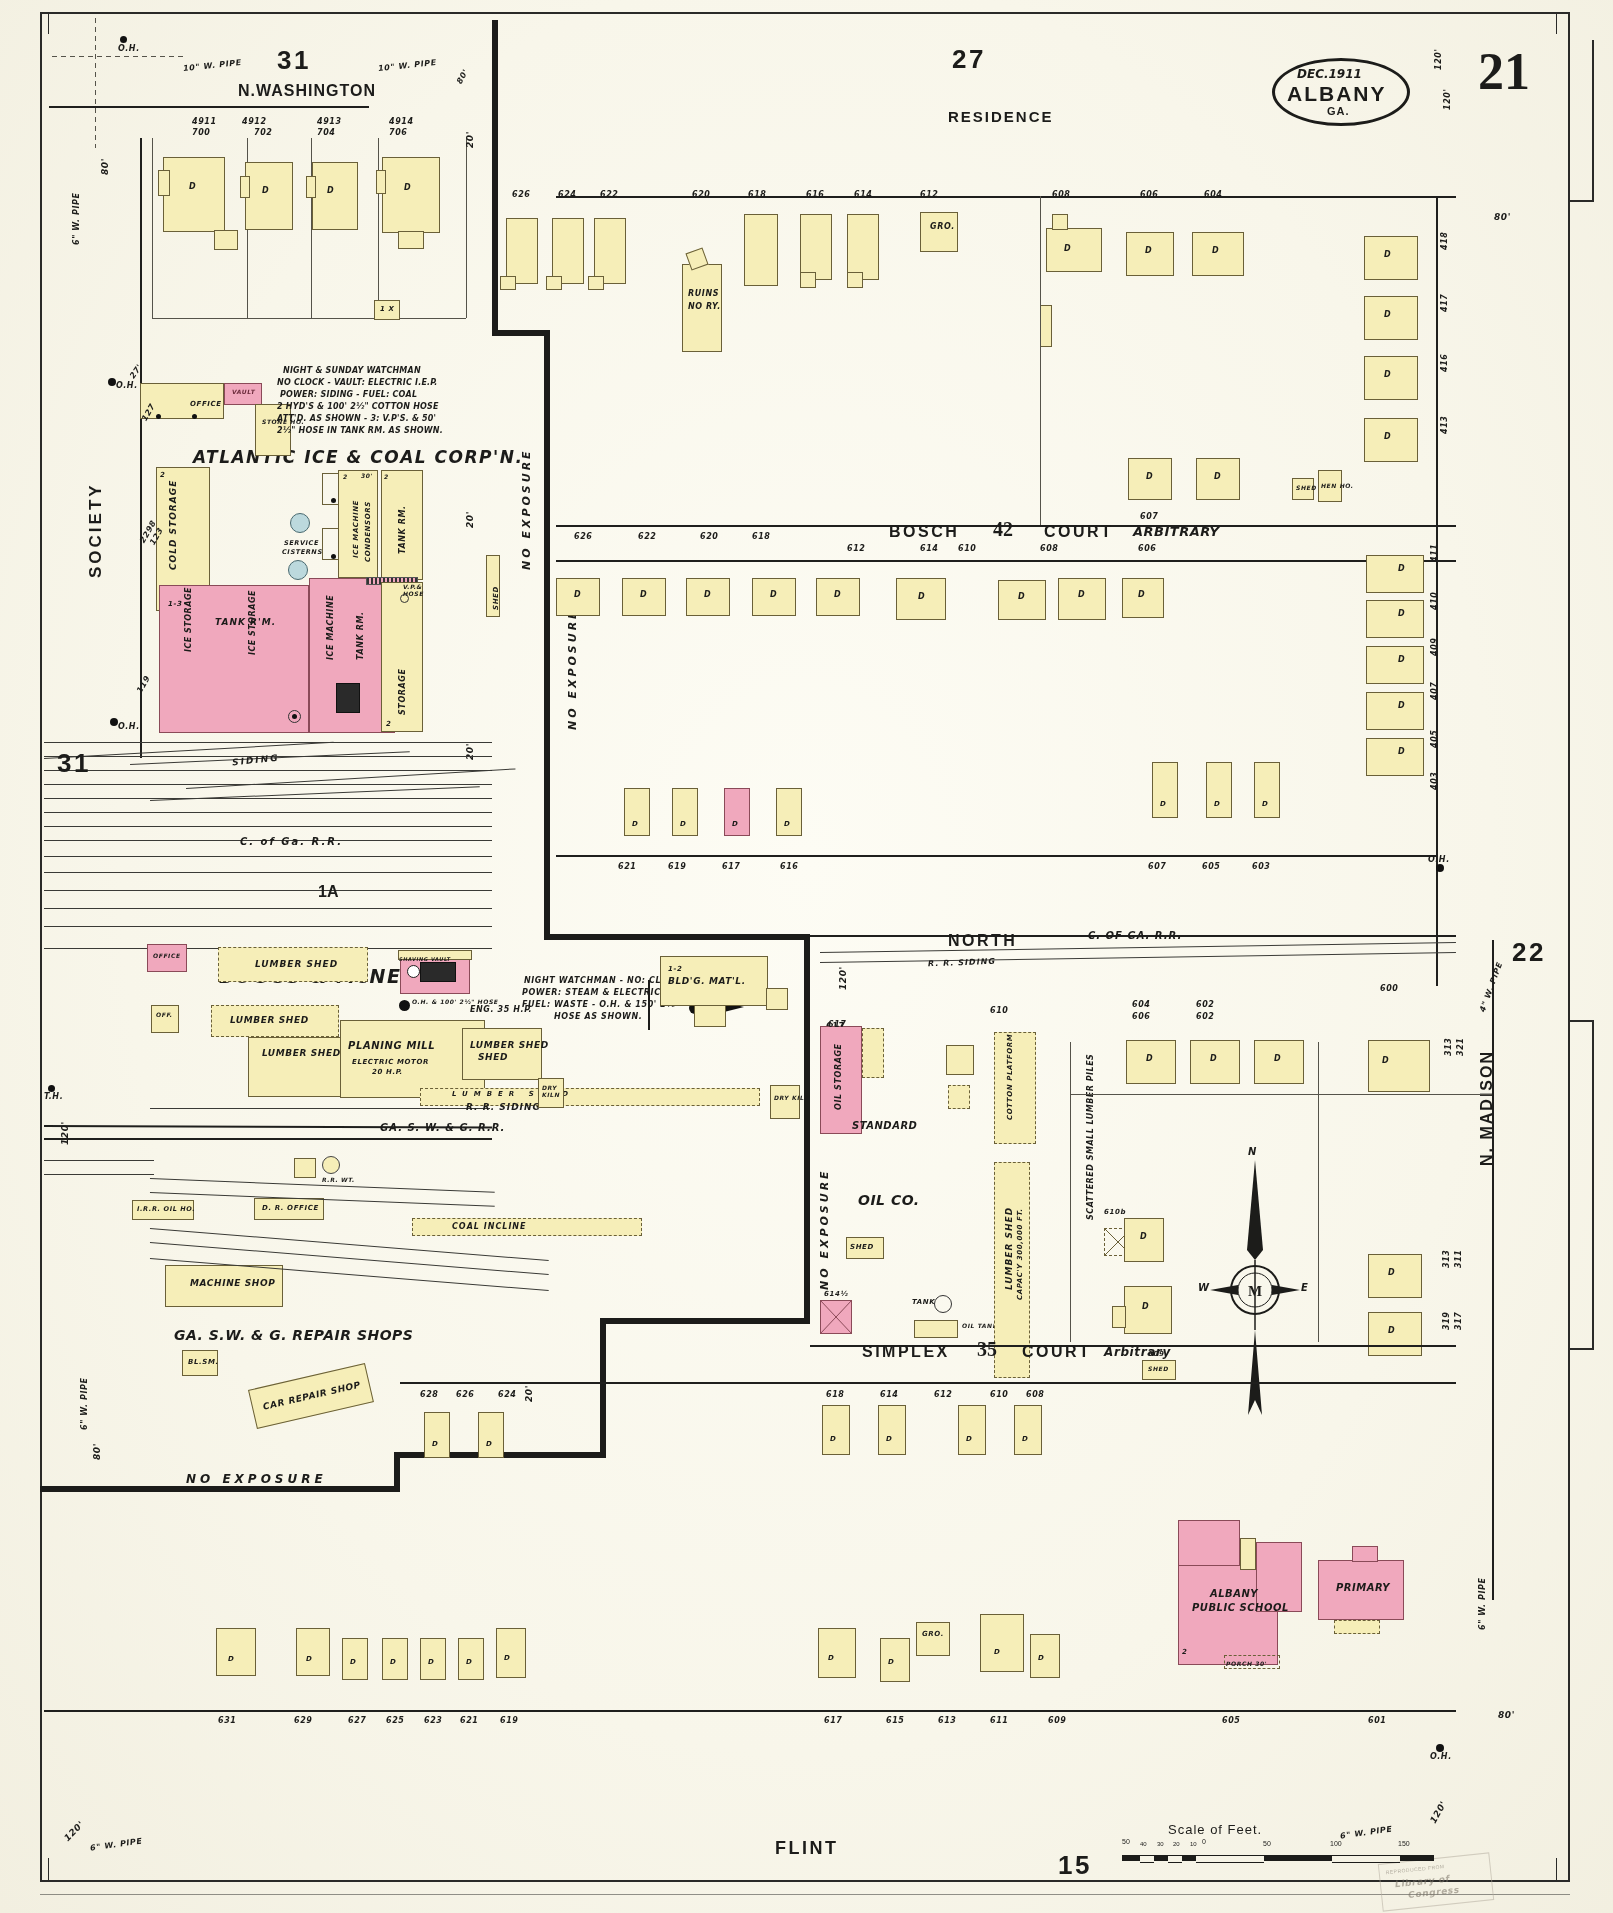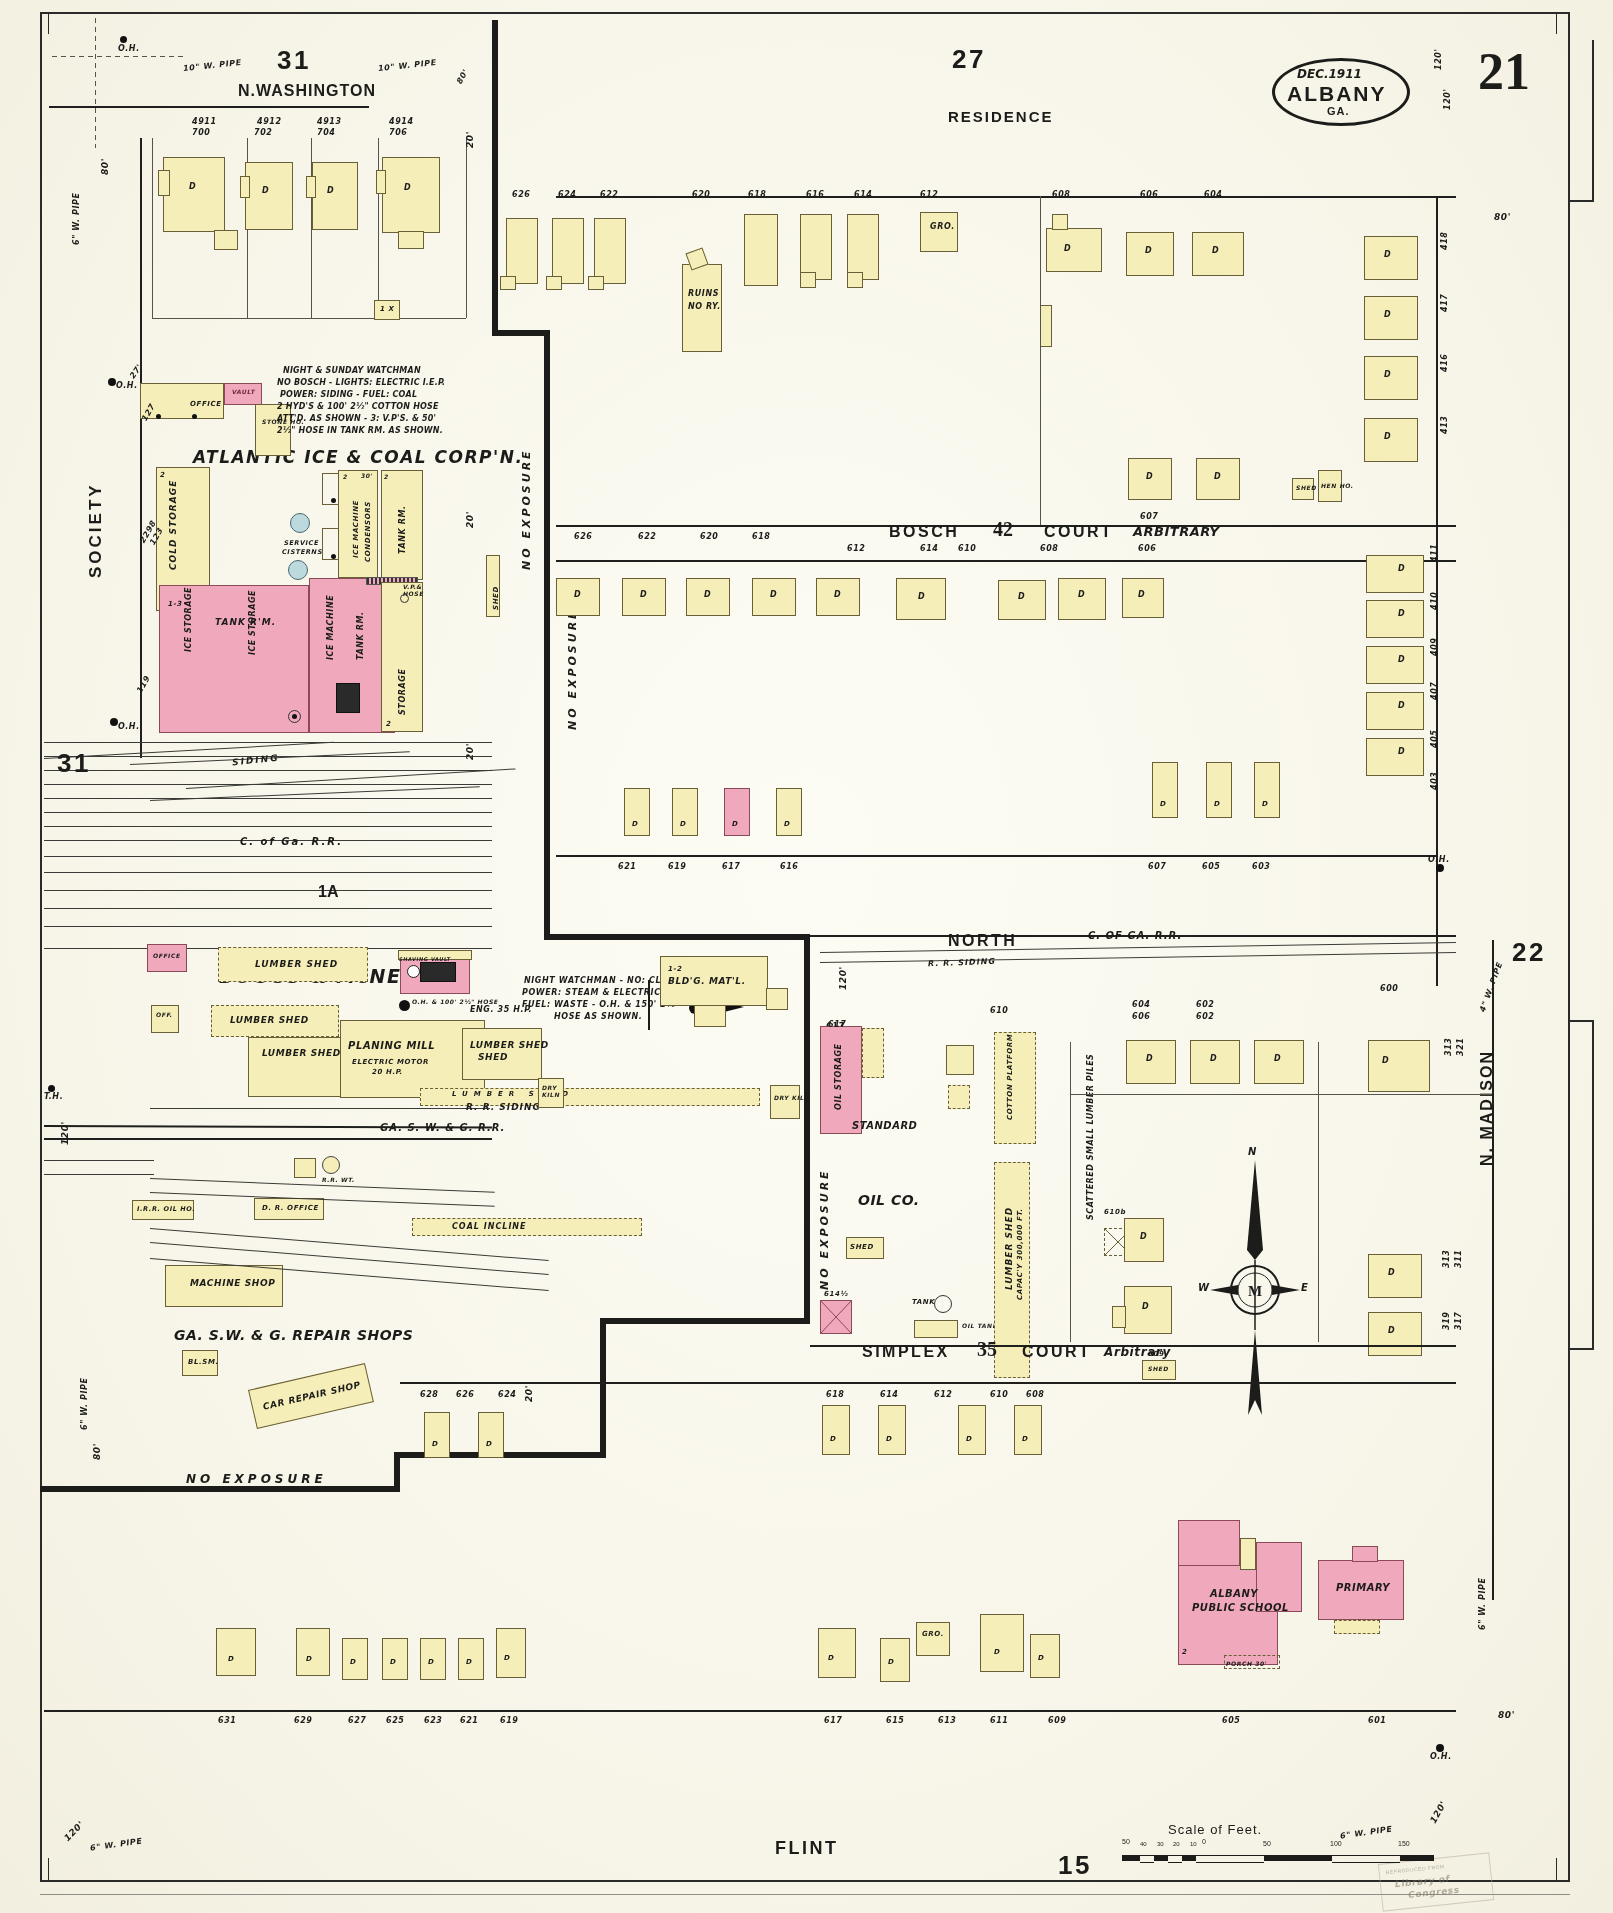--- a/index.html
+++ b/index.html
@@ -84,21 +84,21 @@
   <div class="dot" style="left:120px;top:36px;width:7px;height:7px;"></div>
   <div class="t hand tiny" style="left:118px;top:44px;font-size:8px;">O.H.</div>
   <div class="t hand tiny" style="left:183px;top:61px;font-size:8px;transform:rotate(-6deg)">10" W. PIPE</div>
   <div class="t hand tiny" style="left:378px;top:61px;font-size:8px;transform:rotate(-6deg)">10" W. PIPE</div>
   <div class="t hand tiny" style="left:455px;top:72px;font-size:8px;transform:rotate(-60deg)">80'</div>
 
   <div class="streetline" style="left:49px;top:106px;width:320px;height:1.6px;"></div>
 
   <div class="t hand tiny" style="left:192px;top:117px;">4911</div>
   <div class="t hand tiny" style="left:192px;top:128px;text-align:right;">700</div>
-  <div class="t hand tiny" style="left:257px;top:117px;">4912</div>
+  <div class="t hand tiny" style="left:242px;top:117px;">4912</div>
   <div class="t hand tiny" style="left:254px;top:128px;">702</div>
   <div class="t hand tiny" style="left:317px;top:117px;">4913</div>
   <div class="t hand tiny" style="left:317px;top:128px;">704</div>
   <div class="t hand tiny" style="left:389px;top:117px;">4914</div>
   <div class="t hand tiny" style="left:389px;top:128px;">706</div>
 
   <div class="lotline" style="left:152px;top:138px;width:1px;height:180px;"></div>
   <div class="lotline" style="left:247px;top:138px;width:1px;height:180px;"></div>
   <div class="lotline" style="left:311px;top:138px;width:1px;height:180px;"></div>
   <div class="lotline" style="left:378px;top:138px;width:1px;height:180px;"></div>
@@ -144,21 +144,21 @@
 
   <div class="bldg yellow" style="left:255px;top:404px;width:36px;height:52px;"></div>
   <div class="t hand tiny" style="left:262px;top:418px;font-size:6px;">STONE HO.</div>
 
   <div class="t hand tiny" style="left:128px;top:375px;font-size:8px;transform:rotate(-55deg);transform-origin:left top;">27'</div>
   <div class="dot" style="left:108px;top:378px;width:8px;height:8px;"></div>
   <div class="t hand tiny" style="left:116px;top:381px;font-size:8px;">O.H.</div>
 
   <div style="position:absolute;left:283px;top:366px;">
     <div class="t hand" style="left:0;top:0;font-size:8px;letter-spacing:.2px;">NIGHT &amp; SUNDAY WATCHMAN</div>
-    <div class="t hand" style="left:-6px;top:12px;font-size:8px;letter-spacing:.2px;">NO BOSCH - LIGHTS: ELECTRIC I.E.P.</div>
+    <div class="t hand" style="left:-6px;top:12px;font-size:8px;letter-spacing:.2px;">NO CLOCK - VAULT: ELECTRIC I.E.P.</div>
     <div class="t hand" style="left:-3px;top:24px;font-size:8px;letter-spacing:.2px;">POWER: SIDING - FUEL: COAL</div>
     <div class="t hand" style="left:-6px;top:36px;font-size:8px;letter-spacing:.2px;">2 HYD'S &amp; 100' 2½" COTTON HOSE</div>
     <div class="t hand" style="left:-6px;top:48px;font-size:8px;letter-spacing:.2px;">ATT'D. AS SHOWN - 3: V.P'S. &amp; 50'</div>
     <div class="t hand" style="left:-6px;top:60px;font-size:8px;letter-spacing:.2px;">2½" HOSE IN TANK RM. AS SHOWN.</div>
   </div>
 
   <div class="bldg yellow" style="left:156px;top:467px;width:54px;height:144px;"></div>
   <div class="t hand tiny" style="left:168px;top:570px;font-size:9px;transform:rotate(-90deg);transform-origin:left top;letter-spacing:1px;">COLD STORAGE</div>
   <div class="t hand tiny" style="left:160px;top:471px;font-size:7px;">2</div>
 

